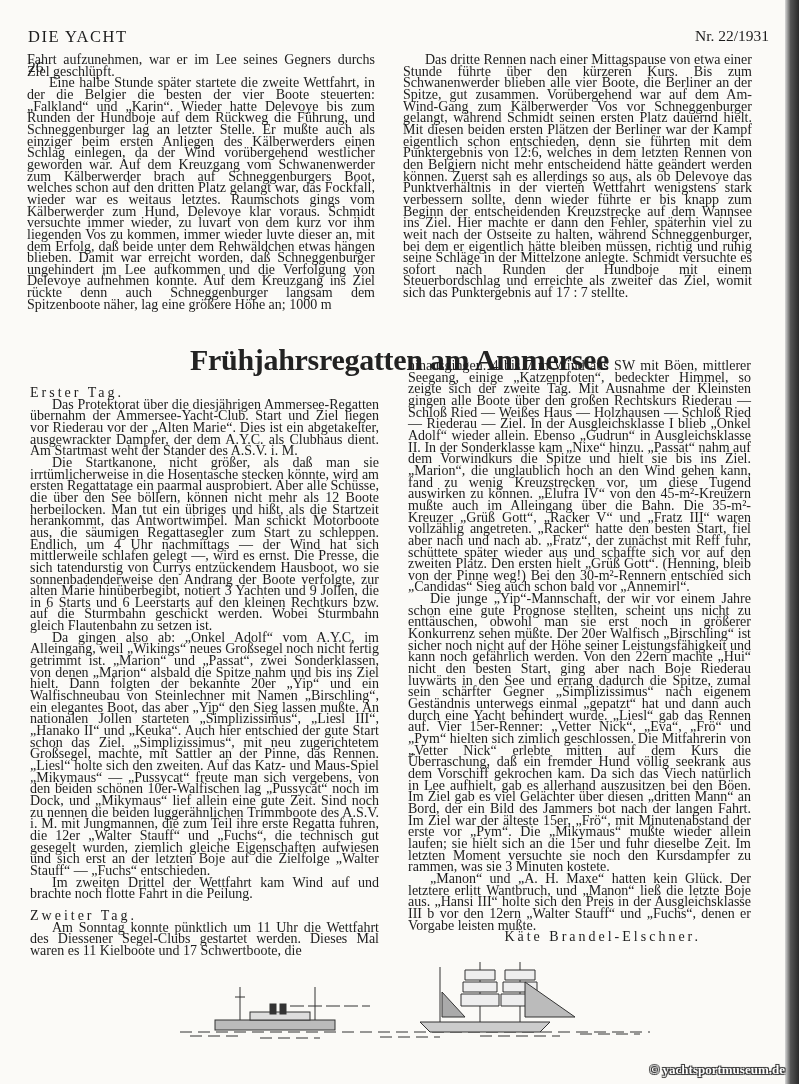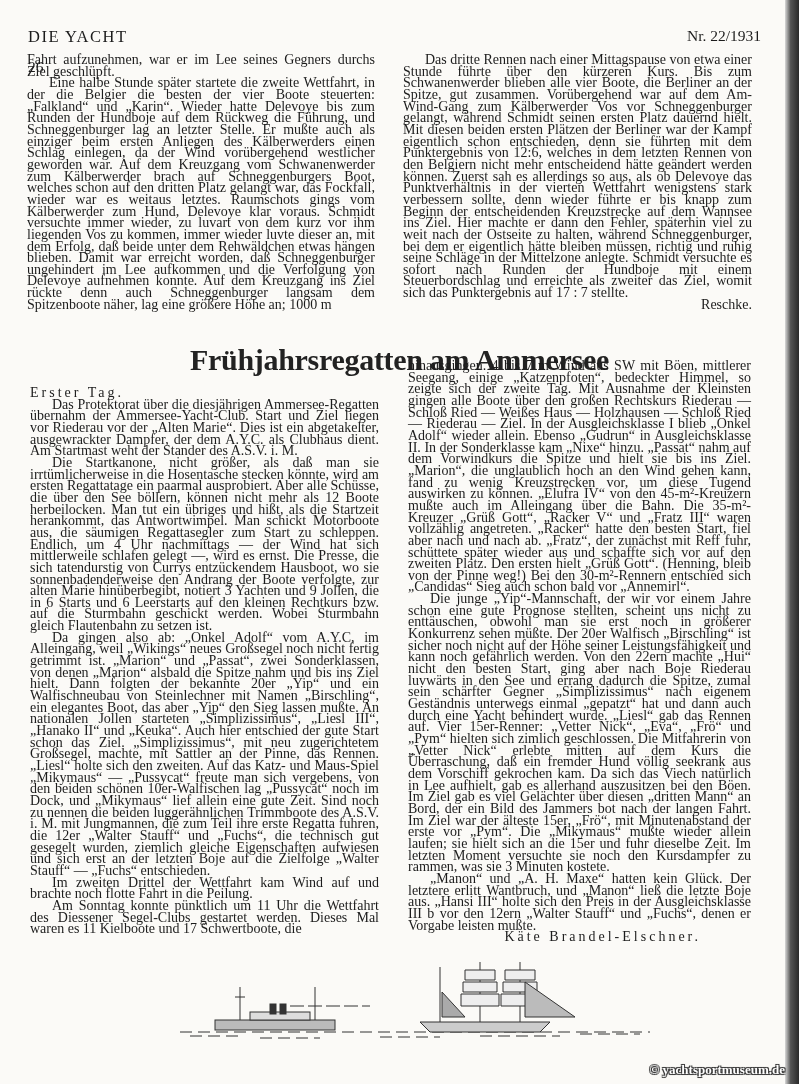--- a/index.html
+++ b/index.html
@@ -3,21 +3,21 @@
 <meta charset="utf-8">
 <style>
   html, body { margin:0; padding:0; }
   body { width:799px; height:1084px; background:#fbfaf7; position:relative; overflow:hidden;
          font-family:"Liberation Serif", "DejaVu Serif", serif; color:#1c1c1c; }
   .edge { position:absolute; top:0; right:0; width:14px; height:1084px;
           background:linear-gradient(to right,#d8d8d8,#555 40%,#2a2a2a); }
   .hdr { position:absolute; top:27px; left:28px; width:745px; height:22px; font-size:15.5px; }
   .hdr .pg { position:absolute; left:0; top:0;margin-top:31px; }
   .hdr .title { position:absolute; left:0; right:0; text-align:left; letter-spacing:1.5px; font-size:16.5px; }
-  .hdr .issue { position:absolute; right:12px; top:0;text-align:right; }
+  .hdr .issue { position:absolute; right:4px; top:0;text-align:right; }
   .col { position:absolute; font-size:14px; line-height:11.65px; text-align:justify; }
   .col p { margin:0; text-indent:22px; }
   .col p.noind { text-indent:0; }
   .sub { letter-spacing:3px; margin:0; text-indent:0 !important; }
   .sign { text-align:right; margin:0; text-indent:0 !important; }
   .sign.spaced { letter-spacing:3px; padding-right:50px; }
   #c1 { left:27px; top:54px; width:348px; }
   #c2 { left:403px; top:54px; width:349px; }
   #c3 { left:30px; top:387px; width:349px; }
   #c4 { left:408px; top:360px; width:343px; }
@@ -39,31 +39,31 @@
   <span class="issue">Nr. 22/1931</span>
 </div>
 
 <div class="col" id="c1">
   <p class="noind">Fahrt aufzunehmen, war er im Lee seines Gegners durchs Ziel geschlüpft.</p>
   <p>Eine halbe Stunde später startete die zweite Wettfahrt, in der die Belgier die besten der vier Boote steuerten: „Falkland“ und „Karin“. Wieder hatte Delevoye bis zum Runden der Hundboje auf dem Rückweg die Führung, und Schneggenburger lag an letzter Stelle. Er mußte auch als einziger beim ersten Anliegen des Kälberwerders einen Schlag einlegen, da der Wind vorübergehend westlicher geworden war. Auf dem Kreuzgang vom Schwanenwerder zum Kälberwerder brach auf Schneggenburgers Boot, welches schon auf den dritten Platz gelangt war, das Fockfall, wieder war es weitaus letztes. Raumschots gings vom Kälberwerder zum Hund, Delevoye klar voraus. Schmidt versuchte immer wieder, zu luvart von dem kurz vor ihm liegenden Vos zu kommen, immer wieder luvte dieser an, mit dem Erfolg, daß beide unter dem Rehwäldchen etwas hängen blieben. Damit war erreicht worden, daß Schneggenburger ungehindert im Lee aufkommen und die Verfolgung von Delevoye aufnehmen konnte. Auf dem Kreuzgang ins Ziel rückte denn auch Schneggenburger langsam dem Spitzenboote näher, lag eine größere Höhe an; 1000 m</p>
 </div>
 
 <div class="col" id="c2">
   <p>Das dritte Rennen nach einer Mittagspause von etwa einer Stunde führte über den kürzeren Kurs. Bis zum Schwanenwerder blieben alle vier Boote, die Berliner an der Spitze, gut zusammen. Vorübergehend war auf dem Am-Wind-Gang zum Kälberwerder Vos vor Schneggenburger gelangt, während Schmidt seinen ersten Platz dauernd hielt. Mit diesen beiden ersten Plätzen der Berliner war der Kampf eigentlich schon entschieden, denn sie führten mit dem Punktergebnis von 12:6, welches in dem letzten Rennen von den Belgiern nicht mehr entscheidend hätte geändert werden können. Zuerst sah es allerdings so aus, als ob Delevoye das Punktverhältnis in der vierten Wettfahrt wenigstens stark verbessern sollte, denn wieder führte er bis knapp zum Beginn der entscheidenden Kreuzstrecke auf dem Wannsee ins Ziel. Hier machte er dann den Fehler, späterhin viel zu weit nach der Ostseite zu halten, während Schneggenburger, bei dem er eigentlich hätte bleiben müssen, richtig und ruhig seine Schläge in der Mittelzone anlegte. Schmidt versuchte es sofort nach Runden der Hundboje mit einem Steuerbordschlag und erreichte als zweiter das Ziel, womit sich das Punktergebnis auf 17 : 7 stellte.</p>
-  <p class="sign">Reschke.</p>
 </div>
 
 <div class="headline">Frühjahrsregatten am Ammersee</div>
 
 <div class="col" id="c3">
   <p class="sub">Erster Tag.</p>
   <p>Das Protektorat über die diesjährigen Ammersee-Regatten übernahm der Ammersee-Yacht-Club. Start und Ziel liegen vor Riederau vor der „Alten Marie“. Dies ist ein abgetakelter, ausgewrackter Dampfer, der dem A.Y.C. als Clubhaus dient. Am Startmast weht der Stander des A.S.V. i. M.</p>
   <p>Die Startkanone, nicht größer, als daß man sie irrtümlicherweise in die Hosentasche stecken könnte, wird am ersten Regattatage ein paarmal ausprobiert. Aber alle Schüsse, die über den See böllern, können nicht mehr als 12 Boote herbeilocken. Man tut ein übriges und hißt, als die Startzeit herankommt, das Antwortwimpel. Man schickt Motorboote aus, die säumigen Regattasegler zum Start zu schleppen. Endlich, um 4 Uhr nachmittags — der Wind hat sich mittlerweile schlafen gelegt —, wird es ernst. Die Presse, die sich tatendurstig von Currys entzückendem Hausboot, wo sie sonnenbadenderweise den Andrang der Boote verfolgte, zur alten Marie hinüberbegibt, notiert 3 Yachten und 9 Jollen, die in 6 Starts und 6 Leerstarts auf den kleinen Rechtkurs bzw. auf die Sturmbahn geschickt werden. Wobei Sturmbahn gleich Flautenbahn zu setzen ist.</p>
   <p>Da gingen also ab: „Onkel Adolf“ vom A.Y.C, im Alleingang, weil „Wikings“ neues Großsegel noch nicht fertig getrimmt ist. „Marion“ und „Passat“, zwei Sonderklassen, von denen „Marion“ alsbald die Spitze nahm und bis ins Ziel hielt. Dann folgten der bekannte 20er „Yip“ und ein Walfischneubau von Steinlechner mit Namen „Birschling“, ein elegantes Boot, das aber „Yip“ den Sieg lassen mußte. An nationalen Jollen starteten „Simplizissimus“, „Liesl III“, „Hanako II“ und „Keuka“. Auch hier entschied der gute Start schon das Ziel. „Simplizissimus“, mit neu zugerichtetem Großsegel, machte, mit Sattler an der Pinne, das Rennen. „Liesl“ holte sich den zweiten. Auf das Katz- und Maus-Spiel „Mikymaus“ — „Pussycat“ freute man sich vergebens, von den beiden schönen 10er-Walfischen lag „Pussycat“ noch im Dock, und „Mikymaus“ lief allein eine gute Zeit. Sind noch zu nennen die beiden luggerähnlichen Trimmboote des A.S.V. i. M. mit Jungmannen, die zum Teil ihre erste Regatta fuhren, die 12er „Walter Stauff“ und „Fuchs“, die technisch gut gesegelt wurden, ziemlich gleiche Eigenschaften aufwiesen und sich erst an der letzten Boje auf die Zielfolge „Walter Stauff“ — „Fuchs“ entschieden.</p>
   <p>Im zweiten Drittel der Wettfahrt kam Wind auf und brachte noch flotte Fahrt in die Peilung.</p>
+  <p class="sub" style="margin-top:10px">Zweiter Tag.</p>
   <p>Am Sonntag konnte pünktlich um 11 Uhr die Wettfahrt des Diessener Segel-Clubs gestartet werden. Dieses Mal waren es 11 Kielboote und 17 Schwertboote, die</p>
 </div>
 
 <div class="col" id="c4">
   <p class="noind">hinausgingen. 4 bis 7 m Wind aus SW mit Böen, mittlerer Seegang, einige „Katzenpfoten“, bedeckter Himmel, so zeigte sich der zweite Tag. Mit Ausnahme der Kleinsten gingen alle Boote über den großen Rechtskurs Riederau — Schloß Ried — Weißes Haus — Holzhausen — Schloß Ried — Riederau — Ziel. In der Ausgleichsklasse I blieb „Onkel Adolf“ wieder allein. Ebenso „Gudrun“ in Ausgleichsklasse II. In der Sonderklasse kam „Nixe“ hinzu. „Passat“ nahm auf dem Vorwindkurs die Spitze und hielt sie bis ins Ziel. „Marion“, die unglaublich hoch an den Wind gehen kann, fand zu wenig Kreuzstrecken vor, um diese Tugend auswirken zu können. „Elufra IV“ von den 45-m²-Kreuzern mußte auch im Alleingang über die Bahn. Die 35-m²-Kreuzer „Grüß Gott“, „Racker V“ und „Fratz III“ waren vollzählig angetreten. „Racker“ hatte den besten Start, fiel aber nach und nach ab. „Fratz“, der zunächst mit Reff fuhr, schüttete später wieder aus und schaffte sich vor auf den zweiten Platz. Den ersten hielt „Grüß Gott“. (Henning, bleib von der Pinne weg!) Bei den 30-m²-Rennern entschied sich „Candidas“ Sieg auch schon bald vor „Annemirl“.</p>
   <p>Die junge „Yip“-Mannschaft, der wir vor einem Jahre schon eine gute Prognose stellten, scheint uns nicht zu enttäuschen, obwohl man sie erst noch in größerer Konkurrenz sehen müßte. Der 20er Walfisch „Birschling“ ist sicher noch nicht auf der Höhe seiner Leistungsfähigkeit und kann noch gefährlich werden. Von den 22ern machte „Hui“ nicht den besten Start, ging aber nach Boje Riederau luvwärts in den See und errang dadurch die Spitze, zumal sein schärfter Gegner „Simplizissimus“ nach eigenem Geständnis unterwegs einmal „gepatzt“ hat und dann auch durch eine Yacht behindert wurde. „Liesl“ gab das Rennen auf. Vier 15er-Renner: „Vetter Nick“, „Eva“, „Frö“ und „Pym“ hielten sich zimlich geschlossen. Die Mitfahrerin von „Vetter Nick“ erlebte mitten auf dem Kurs die Überraschung, daß ein fremder Hund völlig seekrank aus dem Vorschiff gekrochen kam. Da sich das Viech natürlich in Lee aufhielt, gab es allerhand auszusitzen bei den Böen. Im Ziel gab es viel Gelächter über diesen „dritten Mann“ an Bord, der ein Bild des Jammers bot nach der langen Fahrt. Im Ziel war der älteste 15er, „Frö“, mit Minutenabstand der erste vor „Pym“. Die „Mikymaus“ mußte wieder allein laufen; sie hielt sich an die 15er und fuhr dieselbe Zeit. Im letzten Moment versuchte sie noch den Kursdampfer zu rammen, was sie 3 Minuten kostete.</p>
   <p>„Manon“ und „A. H. Maxe“ hatten kein Glück. Der letztere erlitt Wantbruch, und „Manon“ ließ die letzte Boje aus. „Hansi III“ holte sich den Preis in der Ausgleichsklasse III b vor den 12ern „Walter Stauff“ und „Fuchs“, denen er Vorgabe leisten mußte.</p>
   <p class="sign spaced">Käte Brandel-Elschner.</p>
 </div>
 

